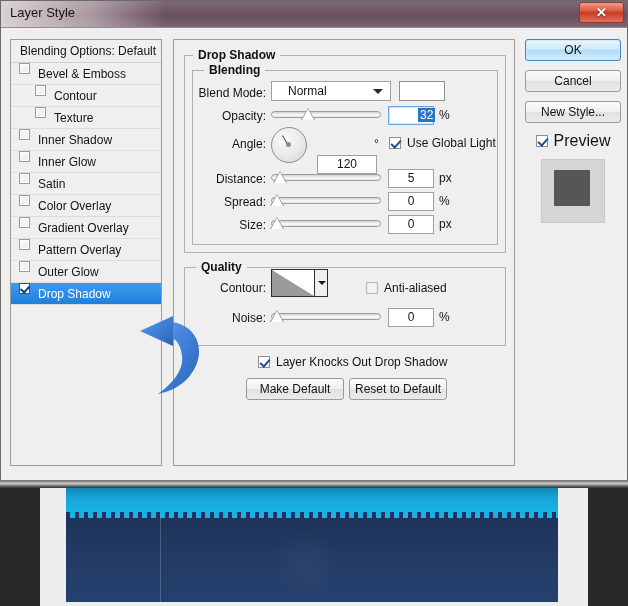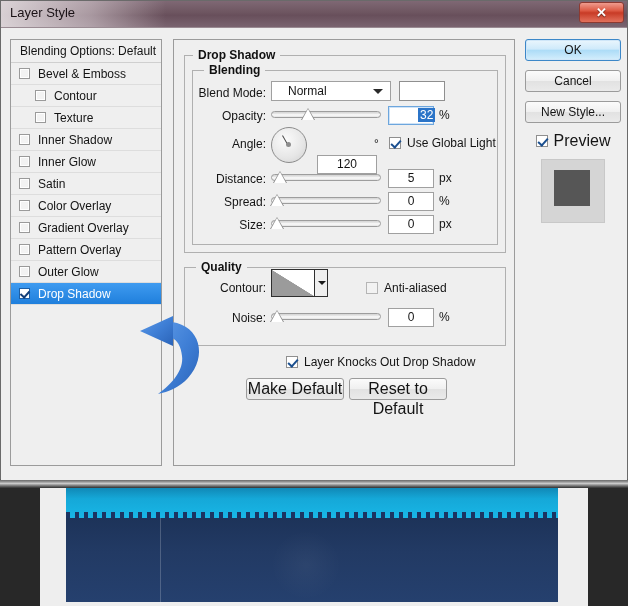--- a/index.html
+++ b/index.html
@@ -48,21 +48,21 @@
   #dlg-body{position:relative;height:452px;background:#efefef;}
 
   
   #styles-panel{position:absolute;left:9px;top:11px;width:152px;height:427px;
      background:#efefef;border:1px solid #9b9b9b;box-sizing:border-box;}
   .sp-head{height:24px;line-height:24px;padding-left:9px;font-size:12px;color:#141414;
      border-bottom:1px solid #b4b4b4;box-sizing:border-box;background:#efefef;}
   .sp-sub{height:23px;line-height:23px;padding-left:9px;font-size:12px;color:#141414;
      border-bottom:1px solid #cfcfcf;box-sizing:border-box;background:#efefef;}
   .sp-row{height:22px;line-height:22px;font-size:12px;color:#141414;
-     border-bottom:1px solid #dddddd;box-sizing:border-box;display:flex;align-items:center;
+     border-bottom:1px solid #dddddd;box-sizing:border-box;display:flex;
      padding-left:8px;cursor:pointer;background:#efefef;}
   .sp-row.indent{padding-left:24px;}
   .sp-row.sel{background:linear-gradient(180deg,#3f9bf0 0%,#1f7fdc 100%);color:#fff;}
   .cbx{width:11px;height:11px;border:1px solid #9a9a9a;background:#f3f3f3;
      box-sizing:border-box;margin-right:8px;flex:none;position:relative;
      box-shadow:inset 0 0 0 1px #ffffff;}
   .cbx.on{background:#ffffff;}
   .cbx.on:after{content:"";position:absolute;left:2px;top:0px;width:4px;height:7px;
      border:solid #1a4f8f;border-width:0 2px 2px 0;transform:rotate(42deg);}
   .sp-row.sel .cbx{border-color:#1d5fa6;}
@@ -112,21 +112,21 @@
 
   #contour-sw{position:absolute;width:44px;height:28px;border:1px solid #2f2f2f;box-sizing:border-box;
      background:linear-gradient(to top right,#9b9b9b 0%,#9b9b9b 49.4%,#ffffff 50.6%,#ffffff 100%);cursor:pointer;}
   #contour-arrow{position:absolute;width:13px;height:28px;border:1px solid #2f2f2f;border-left:none;
      box-sizing:border-box;background:#efefef;cursor:pointer;}
   #contour-arrow:after{content:"";position:absolute;left:3px;top:11px;width:0;height:0;
      border-left:4px solid transparent;border-right:4px solid transparent;border-top:4px solid #1a1a1a;}
 
   .pbtn{position:absolute;height:22px;box-sizing:border-box;border:1px solid #9b9b9b;border-radius:3px;
      background:linear-gradient(180deg,#fbfbfb 0%,#f0f0f0 48%,#e2e2e2 52%,#eaeaea 100%);
-     font-size:16px;color:#141414;text-align:center;line-height:20px;cursor:pointer;}
+     font-size:12px;color:#141414;text-align:center;line-height:20px;cursor:pointer;}
 
   
   #right-col{position:absolute;left:524px;top:11px;width:96px;}
   .rbtn{width:96px;height:22px;box-sizing:border-box;border:1px solid #9b9b9b;border-radius:3px;
      background:linear-gradient(180deg,#fbfbfb 0%,#f0f0f0 48%,#e2e2e2 52%,#eaeaea 100%);
      font-size:12px;color:#141414;text-align:center;line-height:20px;margin-bottom:9px;cursor:pointer;}
   .rbtn.primary{border:1px solid #3c87c8;box-shadow:0 0 0 1px #cfe6f8 inset;
      background:linear-gradient(180deg,#eaf6fd 0%,#cfeafb 45%,#addcf7 52%,#d5eefc 100%);}
   #preview-line{display:flex;align-items:center;justify-content:center;font-size:16px;color:#141414;
      margin-top:3px;margin-bottom:9px;cursor:pointer;}
@@ -285,21 +285,21 @@
       </div>
 
       <div class="lbl" style="left:10px;top:271px;width:82px;">Noise:</div>
       <div style="position:absolute;left:97px;top:273px;width:110px;height:11px;">
         <div class="slider" style="left:0;width:110px;"></div>
         <div class="thumb" id="th-noise" style="left: 0px; top: -2px;"></div>
       </div>
       <div class="numbox ctr" style="left:214px;top:268px;width:46px;">0</div>
       <div class="unit" style="left:265px;top:270px;">%</div>
 
-      <div class="ckline" style="left:112px;top:315px;">
+      <div class="ckline" style="left:84px;top:315px;">
         <span class="ckbig on"></span>
         <span>Layer Knocks Out Drop Shadow</span>
       </div>
       <div class="pbtn" style="left:72px;top:338px;width:98px;">Make Default</div>
       <div class="pbtn" style="left:175px;top:338px;width:98px;">Reset to Default</div>
     </div>
 
     <div id="right-col">
       <div class="rbtn primary">OK</div>
       <div class="rbtn">Cancel</div>

